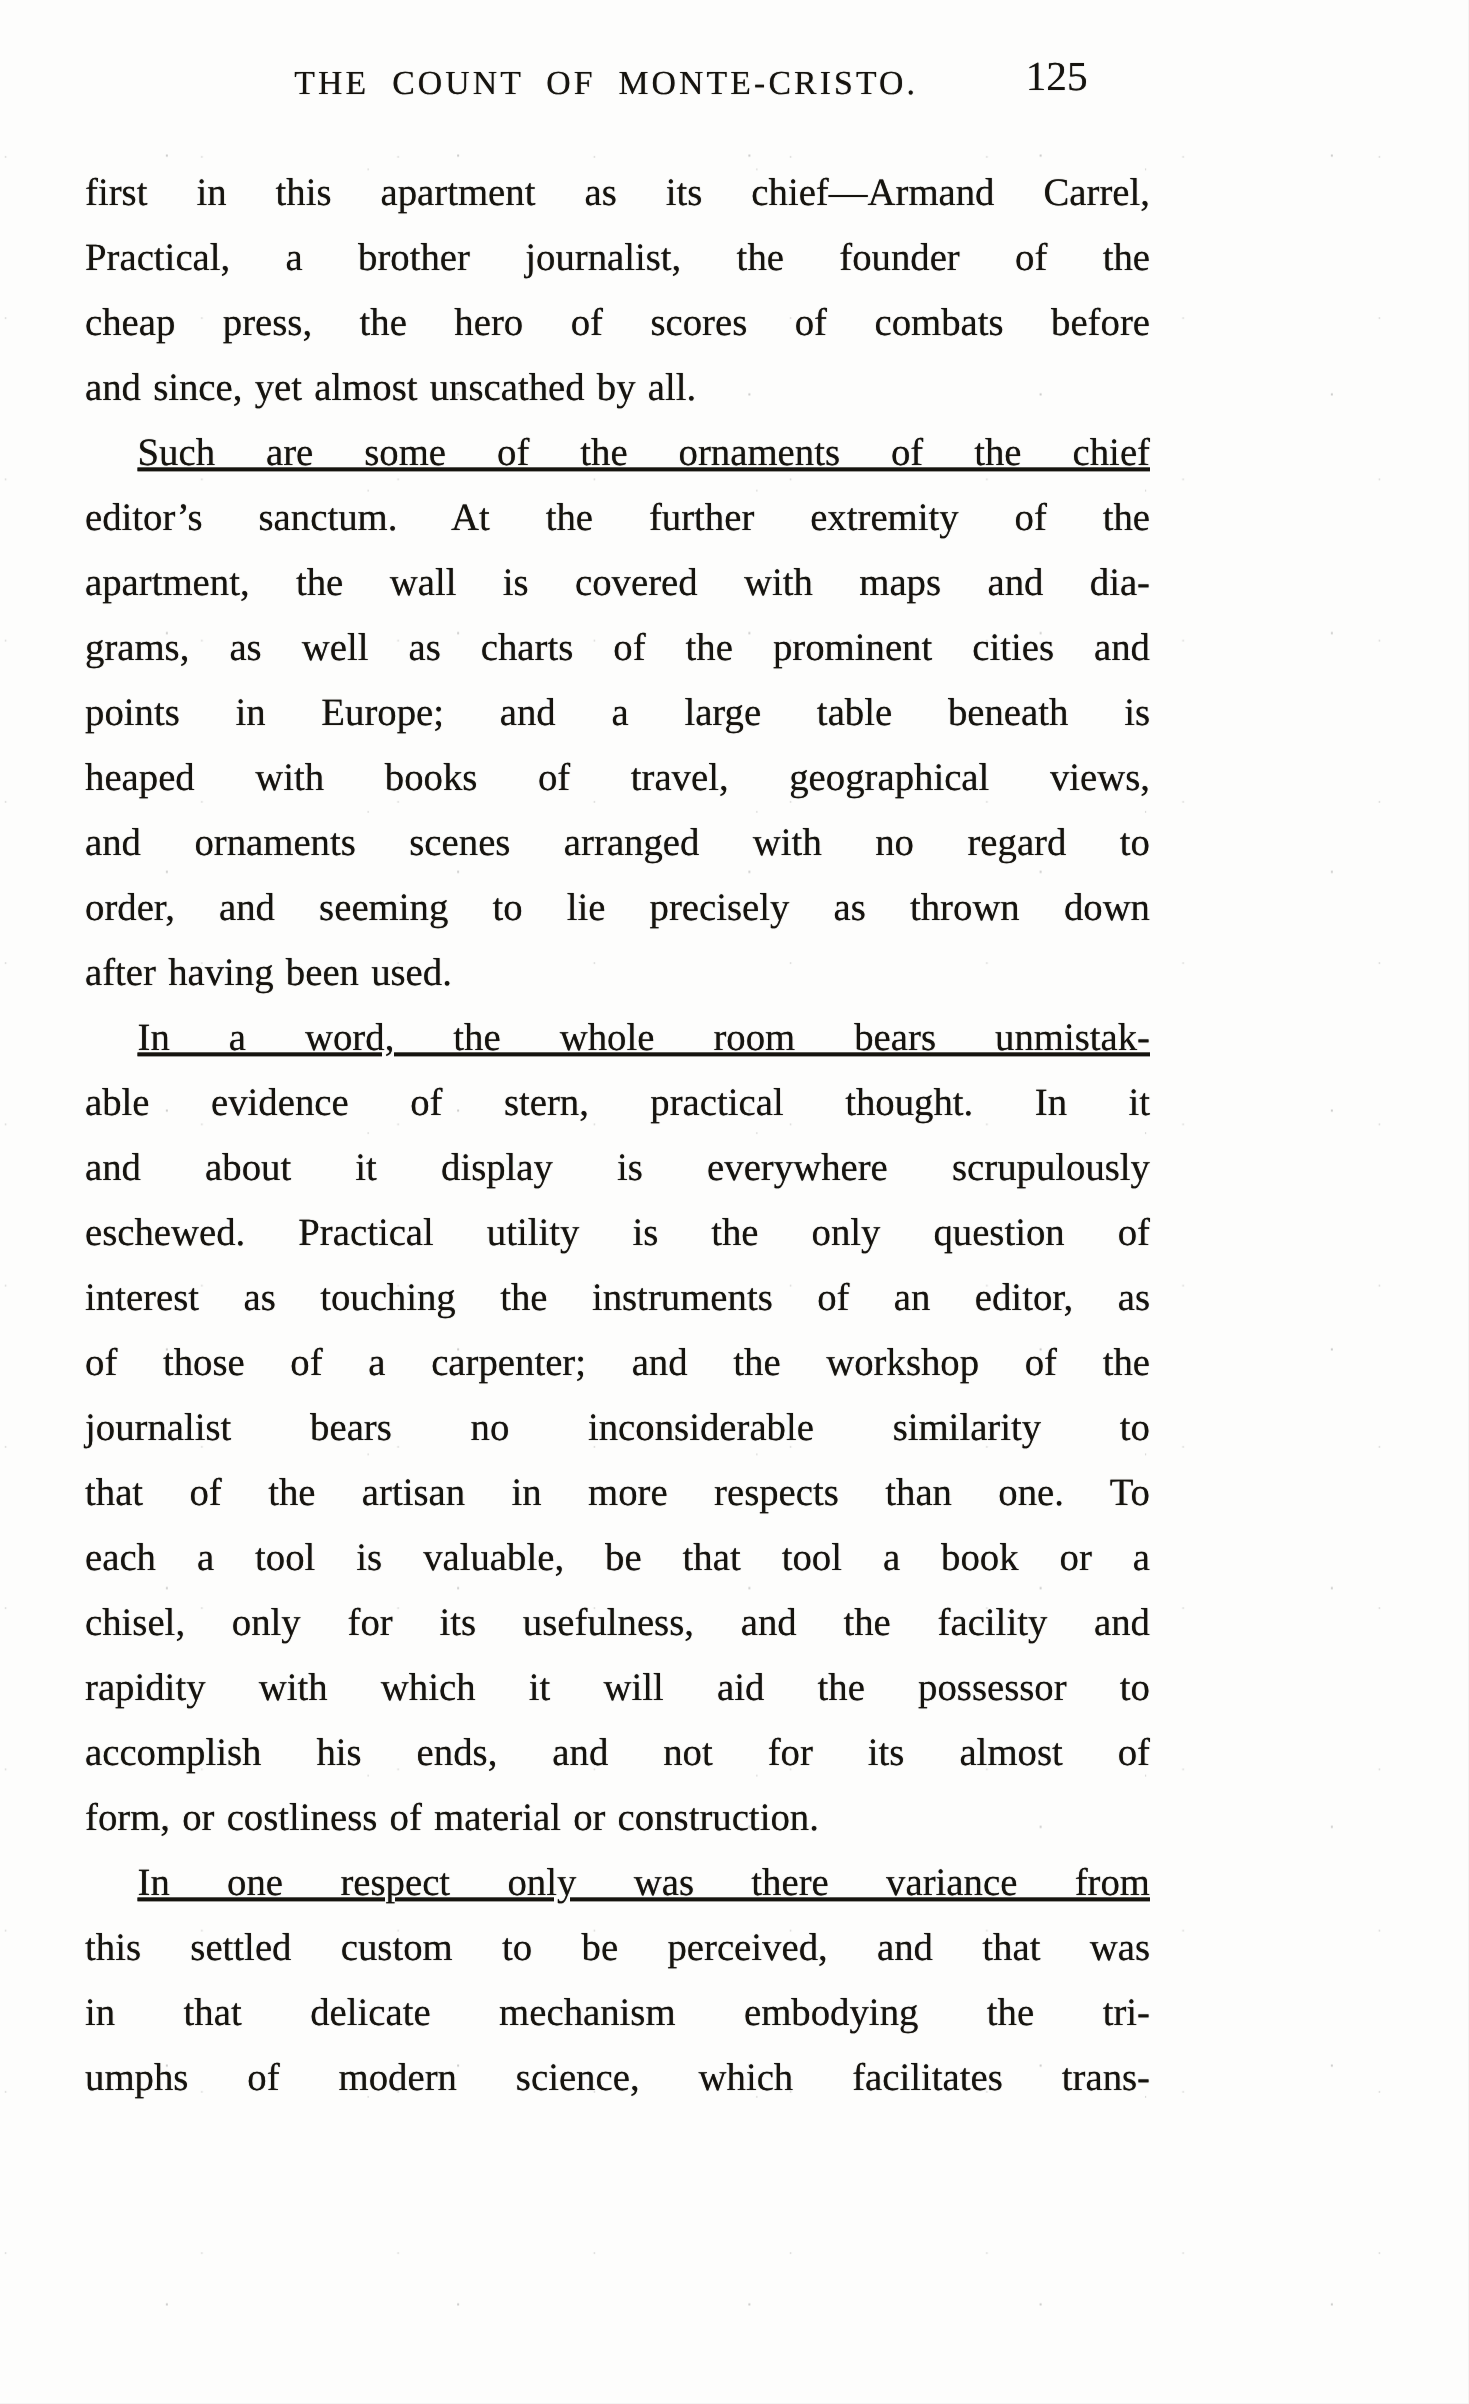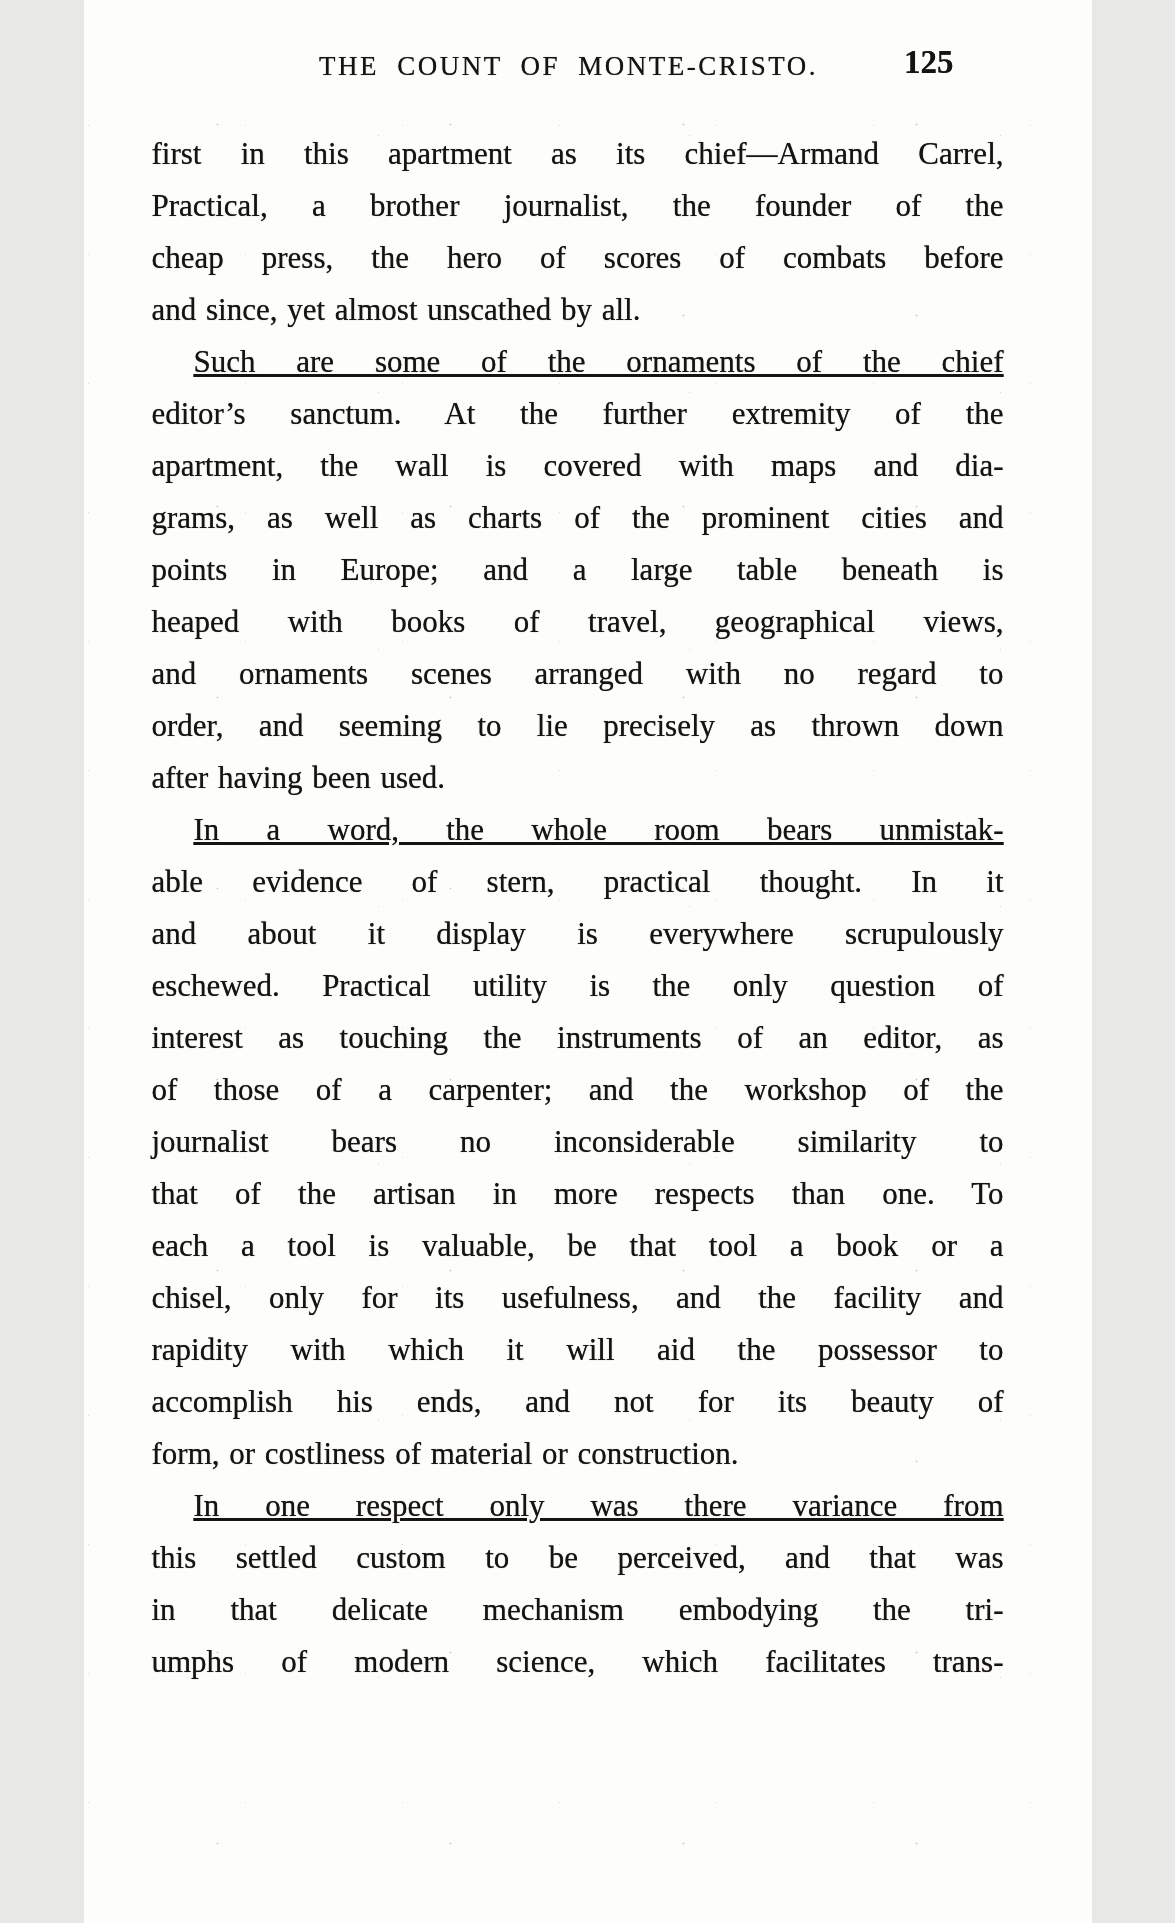--- a/index.html
+++ b/index.html
@@ -2,21 +2,21 @@
 <html><head>
 <meta charset="utf-8">
 <style>
   html, body {
     margin: 0;
     padding: 0;
     background: #e8e8e6;
   }
   .page {
     position: relative;
-    width: 1008px;
+    width: 1175px;
     height: 1923px;
     margin: 0 auto;
     background-color: #fdfdfc;
     background-image:
       radial-gradient(circle, rgba(25,25,22,0.22) 0.6px, transparent 1.2px),
       radial-gradient(circle, rgba(25,25,22,0.14) 0.5px, transparent 1px),
       radial-gradient(circle, rgba(25,25,22,0.17) 0.4px, transparent 0.9px);
     background-size: 233px 191px, 157px 129px, 311px 257px;
     background-position: 17px 29px, 83px 61px, 139px 7px;
     overflow: hidden;
@@ -38,21 +38,21 @@
     letter-spacing: 2.5px;
     word-spacing: 9px;
     text-shadow: 0 0 0.7px rgba(22,20,15,0.75);
   }
   .page-number {
     position: absolute;
     top: -4px;
     right: 40px;
     font-size: 33px;
     line-height: 40px;
-    font-weight: bold;
+    font-weight: normal;
     text-shadow: 0 0 0.6px rgba(22,20,15,0.7);
   }
   .text-block {
     position: absolute;
     top: 128px;
     left: 68px;
     width: 852px;
     font-size: 31px;
     text-shadow: 0 0 0.7px rgba(22,20,15,0.8);
   }
@@ -98,20 +98,20 @@
       <div class="line">able evidence of stern, practical thought.  In it</div>
       <div class="line">and about it display is everywhere scrupulously</div>
       <div class="line">eschewed.  Practical utility is the only question of</div>
       <div class="line">interest as touching the instruments of an editor, as</div>
       <div class="line">of those of a carpenter; and the workshop of the</div>
       <div class="line">journalist bears no inconsiderable similarity to</div>
       <div class="line">that of the artisan in more respects than one.  To</div>
       <div class="line">each a tool is valuable, be that tool a book or a</div>
       <div class="line">chisel, only for its usefulness, and the facility and</div>
       <div class="line">rapidity with which it will aid the possessor to</div>
-      <div class="line">accomplish his ends, and not for its beauty of</div>
+      <div class="line">accomplish his ends, and not for its almost of</div>
       <div class="line last">form, or costliness of material or construction.</div>
       <div class="line indent">In one respect only was there variance from</div>
       <div class="line">this settled custom to be perceived, and that was</div>
       <div class="line">in that delicate mechanism embodying the tri-</div>
       <div class="line">umphs of modern science, which facilitates trans-</div>
     </div>
 </div>
 
 </body></html>

